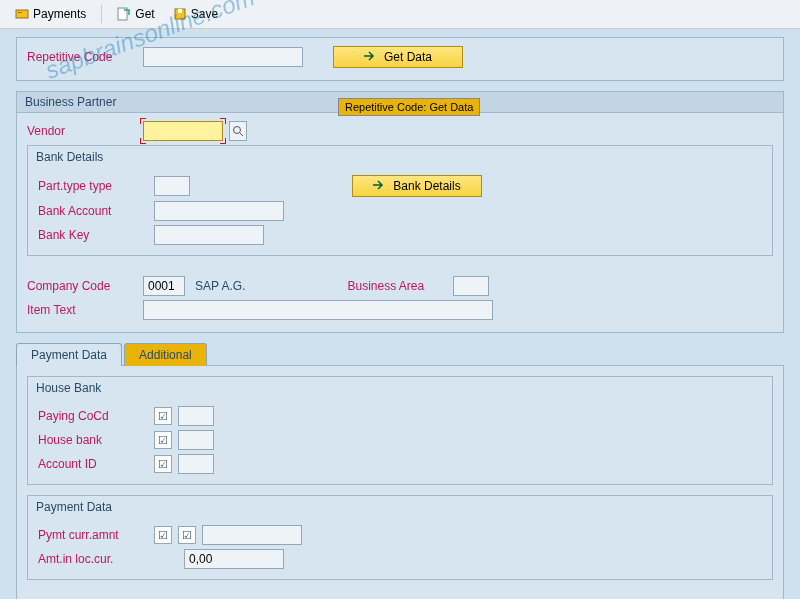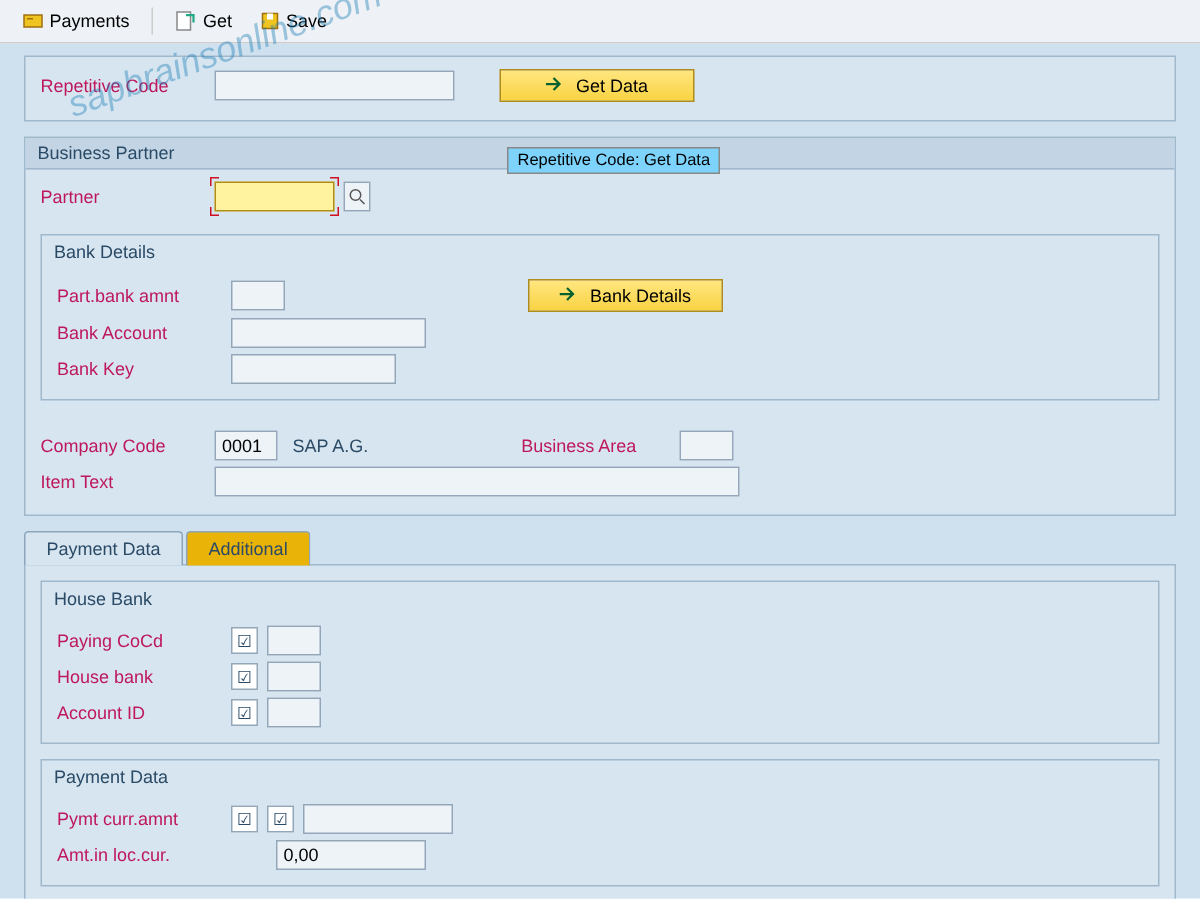--- a/index.html
+++ b/index.html
@@ -12,21 +12,21 @@
 .groupbox { border: 1px solid #a0b8cc; background: #d7e5f0; margin-bottom: 10px; padding: 0; }
 .groupbox-title { background: #c3d5e5; color: #2a4a66; padding: 3px 8px; border-bottom: 1px solid #a0b8cc; font-size: 12px; }
 .groupbox-body { padding: 8px 10px; }
 .row { display: flex; align-items: center; margin-bottom: 4px; gap: 6px; }
 .label { width: 110px; color: #be185d; }
 input[type=text] { border: 1px solid #94a7b8; background: #eef3f8; padding: 2px 4px; height: 20px; font-family: Arial; font-size: 12px; }
 .readonly { background: #e8ecef; }
 .yellow-btn { background: linear-gradient(#ffe680,#f9d342); border: 1px solid #b08c1a; padding: 3px 18px; display: inline-flex; align-items: flex-start; gap: 6px; cursor: pointer; font-size: 12px; min-width: 130px; justify-content: center; }
 .vendor-input { background: #fff3a0 !important; border: 1px solid #b08c1a !important; }
 .search-help { width: 18px; height: 20px; border: 1px solid #94a7b8; background: #eef3f8; display: inline-flex; align-items: center; justify-content: center; cursor: pointer; }
-.tooltip-box { position: absolute; background: #7dd3fc; border: 1px solid #888; padding: 2px 6px; font-size: 11px; left: 338px; top: 98px; }
+.tooltip-box { position: absolute; background: #eab308; border: 1px solid #888; padding: 2px 6px; font-size: 11px; left: 338px; top: 98px; }
 .tabs { display: flex; margin-top: 6px; }
 .tab { padding: 4px 14px; background: #eab308; border: 1px solid #8ca5bb; border-bottom: none; cursor: pointer; color: #2a4a66; margin-right: 2px; border-radius: 3px 3px 0 0; }
 .tab.active { background: #d7e5f0; font-weight: normal; position: relative; z-index: 2; }
 .tab-content { border: 1px solid #a0b8cc; background: #d7e5f0; padding: 10px; margin-top: -1px; }
 .inner-group { border: 1px solid #a0b8cc; background: #d7e5f0; margin-bottom: 10px; }
 .inner-group-title { color: #2a4a66; padding: 4px 8px; border-bottom: 1px solid transparent; }
 .inner-group-body { padding: 6px 10px; }
 .checkbox-box { width: 18px; height: 18px; border: 1px solid #94a7b8; background: #fff; display: inline-flex; align-items: center; justify-content: center; cursor: pointer; font-size: 11px; color: #2a4a66; }
 .watermark { position: absolute; top: 20px; left: 40px; color: #1a7db5; font-size: 24px; opacity: 0.4; transform: rotate(-20deg); pointer-events: none; font-style: italic; }
 .icon-sq { width: 14px; height: 14px; display: inline-block; }
@@ -84,38 +84,38 @@
         </div>
       </div>
     </div>
 
     <div class="tooltip-box">Repetitive Code: Get Data</div>
 
     <div class="groupbox">
       <div class="groupbox-title">Business Partner</div>
       <div class="groupbox-body">
         <div class="row">
-          <div class="label">Partner</div>
+          <div class="label">Vendor</div>
           <span class="brackets">
             <input type="text" class="vendor-input" style="width: 80px;" value="">
             <span class="red-bracket-tl"></span><span class="red-bracket-tr"></span><span class="red-bracket-bl"></span><span class="red-bracket-br"></span>
           </span>
           <div class="search-help">
             <svg width="12" height="12">
                 <circle cx="5" cy="5" r="3.5" fill="none" stroke="#555"></circle>
                 <line x1="8" y1="8" x2="11" y2="11" stroke="#555"></line>
               </svg>
           </div>
         </div>
 
-        <div class="inner-group" style="margin-top:15px">
+        <div class="inner-group" style="margin-top:4px">
           <div class="inner-group-title">Bank Details</div>
           <div class="inner-group-body">
             <div class="row">
-              <div class="label">Part.bank amnt</div>
+              <div class="label">Part.type type</div>
               <input type="text" style="width: 36px;" value="">
               <div style="width:150px"></div>
               <div class="yellow-btn">
                 <svg width="14" height="12">
                     <path d="M0 6 L8 6 M5 2 L9 6 L5 10" stroke="#086030" stroke-width="1.5" fill="none"></path>
                   </svg>
                 <span>Bank Details</span>
               </div>
             </div>
             <div class="row">

